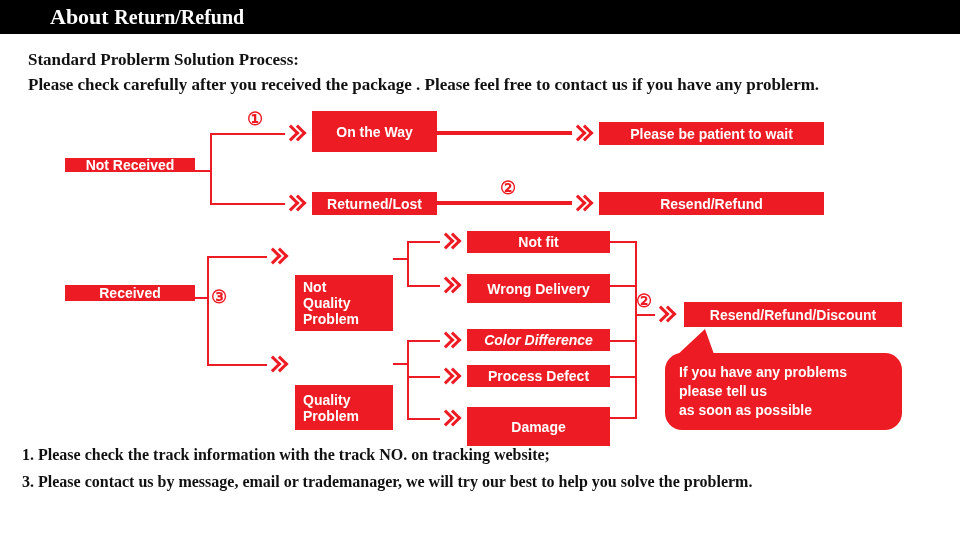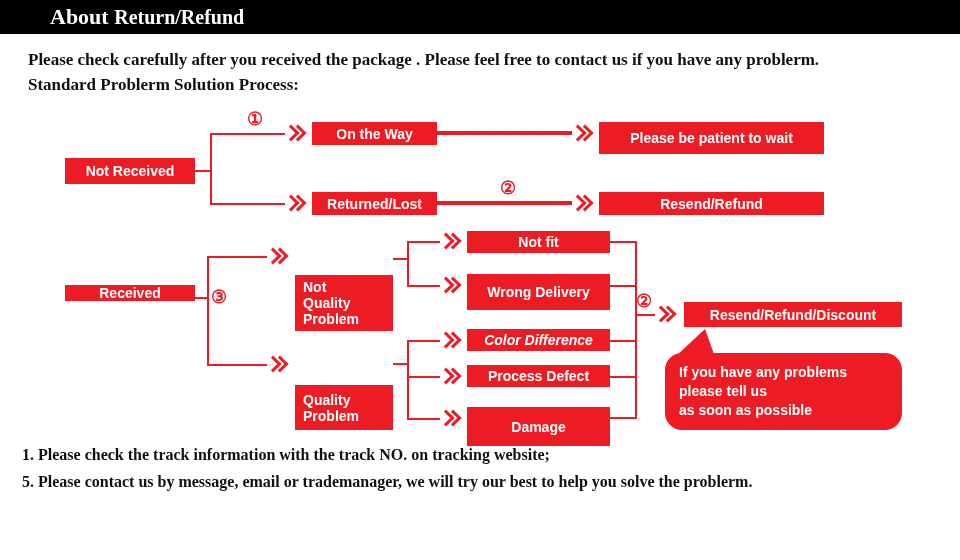--- a/index.html
+++ b/index.html
@@ -27,45 +27,45 @@
 <body>
 
 <div class="topbar">
   <div class="title">
     <span>About</span>
     <span class="sub">Return/Refund</span>
   </div>
 </div>
 
 <div class="intro">
+  <div>Standard Problerm Solution Process:</div>
   <div>Please check carefully after you received the package . Please feel free to contact us if you have any problerm.</div>
-  <div>Standard Problerm Solution Process:</div>
 </div>
 
 <div class="canvas">
 
-  <div class="box" style="left:65px; top:57px; width:130px; height:26px;">Not Received</div>
+  <div class="box" style="left:65px; top:57px; width:130px; height:14px;">Not Received</div>
 
   <div class="hline" style="left:195px; top:69px; width:15px;"></div>
   <div class="vline" style="left:210px; top:32px; height:72px;"></div>
 
   <div class="hline" style="left:210px; top:32px; width:75px;"></div>
   <div class="chevron" style="left:285px; top:22px;"></div>
 
   <div class="hline" style="left:210px; top:102px; width:75px;"></div>
   <div class="chevron" style="left:285px; top:92px;"></div>
 
   <div class="stepnum" style="left:247px; top:7px;">①</div>
 
-  <div class="box" style="left:312px; top:21px; width:125px; height:23px;">On the Way</div>
+  <div class="box" style="left:312px; top:10px; width:125px; height:41px;">On the Way</div>
   <div class="box" style="left:312px; top:91px; width:125px; height:23px;">Returned/Lost</div>
 
   <div class="hlinefat" style="left:437px; top:30px; width:135px;"></div>
   <div class="chevron" style="left:572px; top:22px;"></div>
-  <div class="box" style="left:599px; top:21px; width:225px; height:32px;">Please be patient to wait</div>
+  <div class="box" style="left:599px; top:21px; width:225px; height:23px;">Please be patient to wait</div>
 
   <div class="hlinefat" style="left:437px; top:100px; width:135px;"></div>
   <div class="chevron" style="left:572px; top:92px;"></div>
   <div class="stepnum" style="left:500px; top:76px;">②</div>
   <div class="box" style="left:599px; top:91px; width:225px; height:23px;">Resend/Refund</div>
 
   <div class="box" style="left:65px; top:184px; width:130px; height:16px;">Received</div>
   <div class="stepnum" style="left:211px; top:185px;">③</div>
 
   <div class="hline" style="left:195px; top:196px; width:12px;"></div>
@@ -85,21 +85,21 @@
 
   <div class="hline" style="left:393px; top:157px; width:14px;"></div>
   <div class="vline" style="left:407px; top:140px; height:46px;"></div>
 
   <div class="hline" style="left:407px; top:140px; width:33px;"></div>
   <div class="chevron" style="left:440px; top:130px;"></div>
   <div class="box" style="left:467px; top:130px; width:143px; height:22px;">Not fit</div>
 
   <div class="hline" style="left:407px; top:184px; width:33px;"></div>
   <div class="chevron" style="left:440px; top:174px;"></div>
-  <div class="box" style="left:467px; top:173px; width:143px; height:36px;">Wrong Delivery</div>
+  <div class="box" style="left:467px; top:173px; width:143px; height:29px;">Wrong Delivery</div>
 
   <div class="hline" style="left:393px; top:262px; width:14px;"></div>
   <div class="vline" style="left:407px; top:239px; height:80px;"></div>
 
   <div class="hline" style="left:407px; top:239px; width:33px;"></div>
   <div class="chevron" style="left:440px; top:229px;"></div>
   <div class="box" style="left:467px; top:228px; width:143px; height:22px;font-style:italic;">Color Difference</div>
 
   <div class="hline" style="left:407px; top:275px; width:33px;"></div>
   <div class="chevron" style="left:440px; top:265px;"></div>
@@ -125,14 +125,14 @@
   <div class="callout" style="left:665px; top:252px; width:237px;">
     <div>If you have any problems</div>
     <div>please tell us</div>
     <div>as soon as possible</div>
   </div>
 
 </div>
 
 <div class="footer">
   <div>1. Please check the track information with the track NO. on tracking website;</div>
-  <div>5. Please contact us by message, email or trademanager, we will try our best to help you solve the problerm.</div>
+  <div>3. Please contact us by message, email or trademanager, we will try our best to help you solve the problerm.</div>
 </div>
 
 </body></html>

